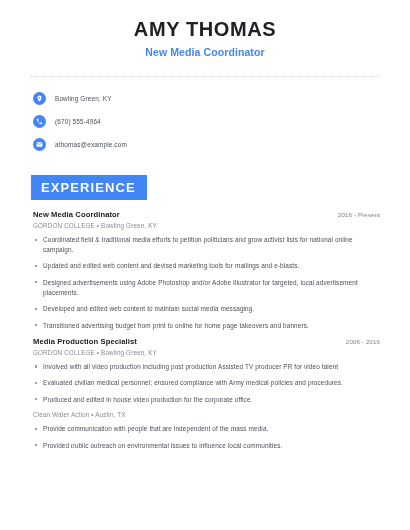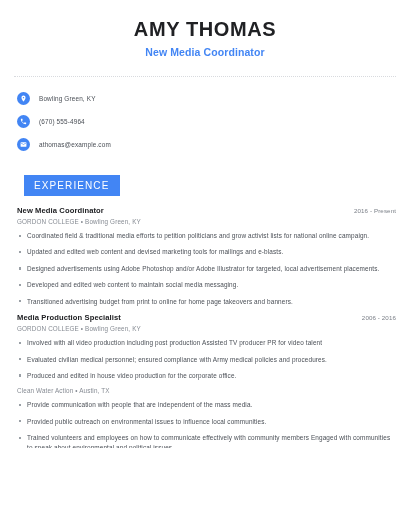--- a/index.html
+++ b/index.html
@@ -14,21 +14,21 @@
     background: #ffffff;
     font-family: "Liberation Sans", sans-serif;
     color: #3c4043;
     -webkit-font-smoothing: antialiased;
   }
 
   .resume {
     width: 410px;
     height: 448px;
     position: relative;
-    padding: 0 14px;
+    padding: 0 30px;
     overflow: hidden;
   }
 
   
   .header {
     text-align: center;
     padding-top: 18px;
   }
 
   .full-name {
@@ -85,25 +85,25 @@
     color: #4a4f56;
     letter-spacing: 0.15px;
     white-space: nowrap;
   }
 
   
   .section-badge {
     display: inline-block;
     background: #4285F4;
     color: #ffffff;
-    font-size: 10px;
-    font-weight: normal;
+    font-size: 13px;
+    font-weight: bold;
     letter-spacing: 1.1px;
     padding: 5px 11px 5px 10px;
-    margin-left: 10px;
+    margin-left: 1px;
   }
 
   .section-experience { margin-top: 22px; }
   .section-skills { margin-top: 16px; }
 
   
   .jobs { margin-top: 10px; padding-left: 3px; }
 
   .job { margin-bottom: 2px; }
 

